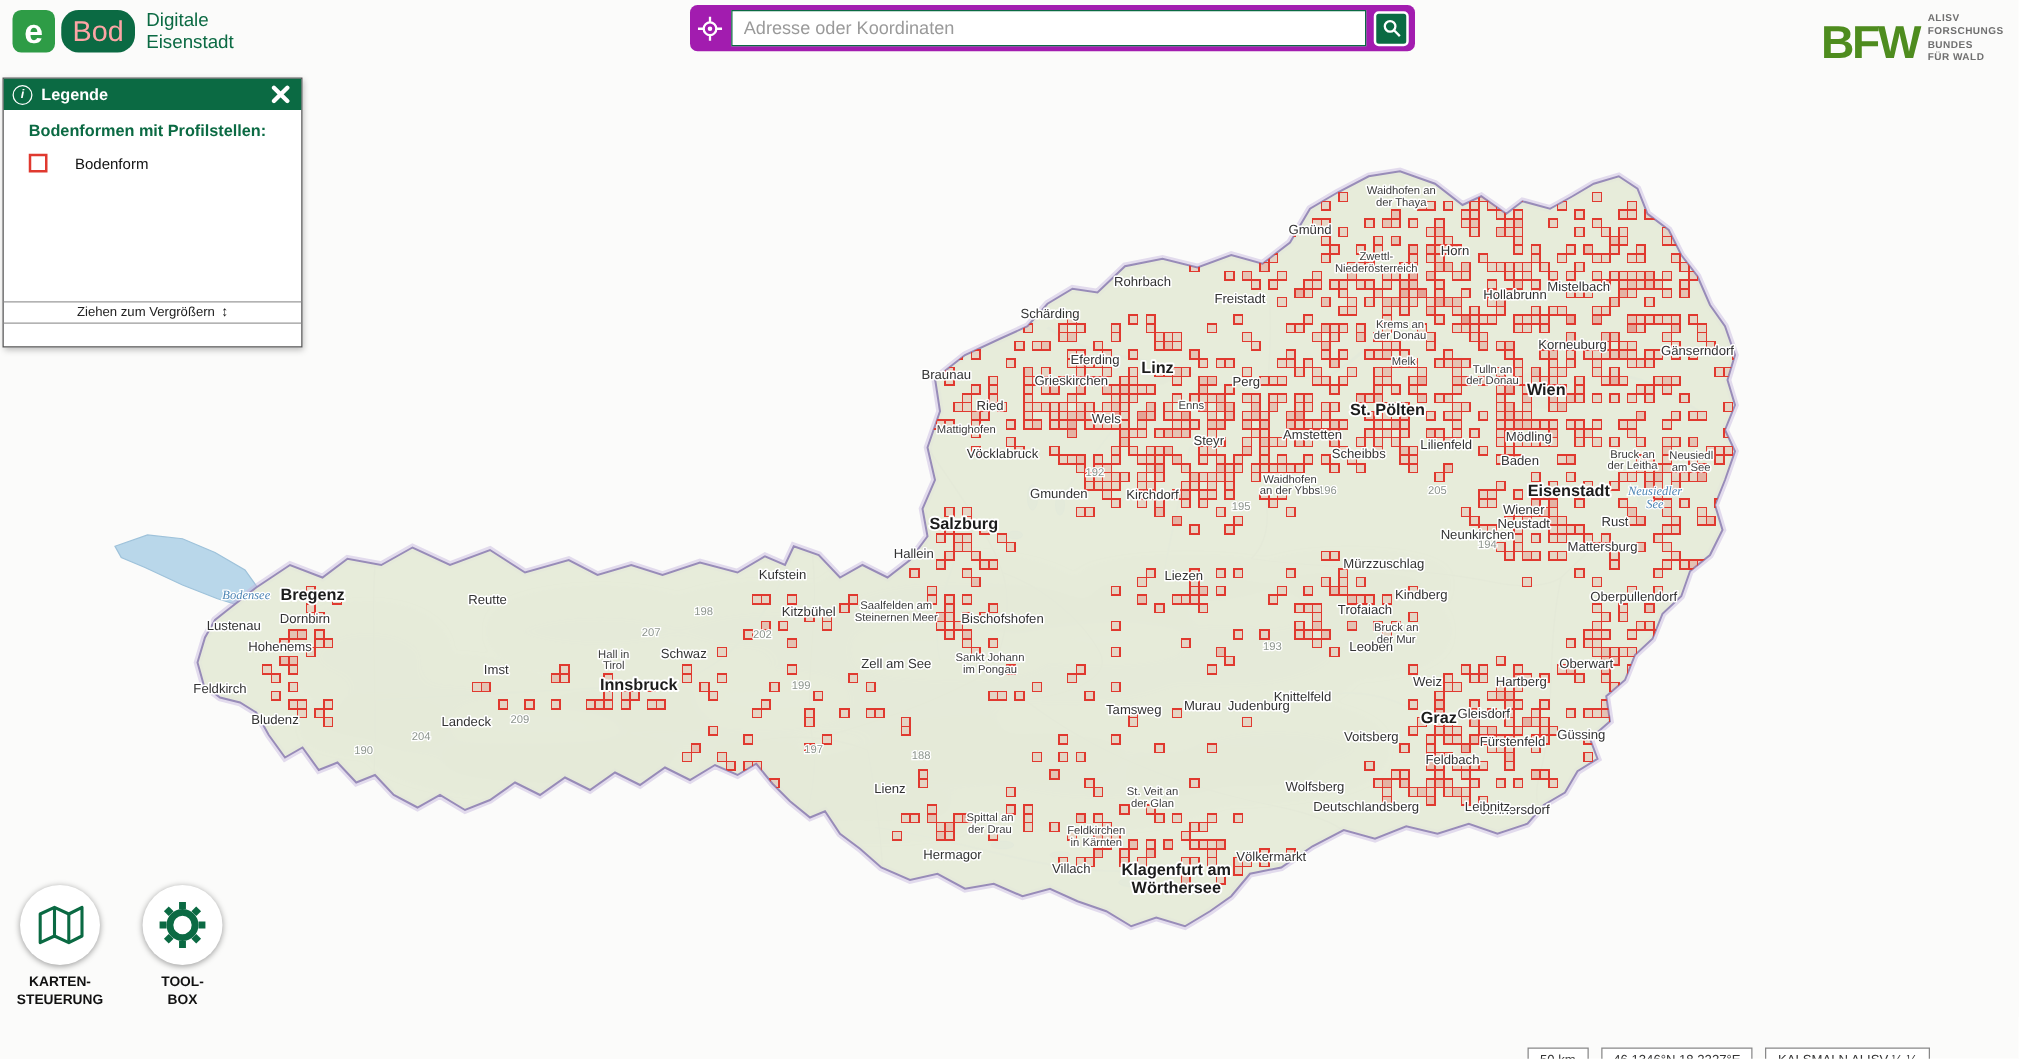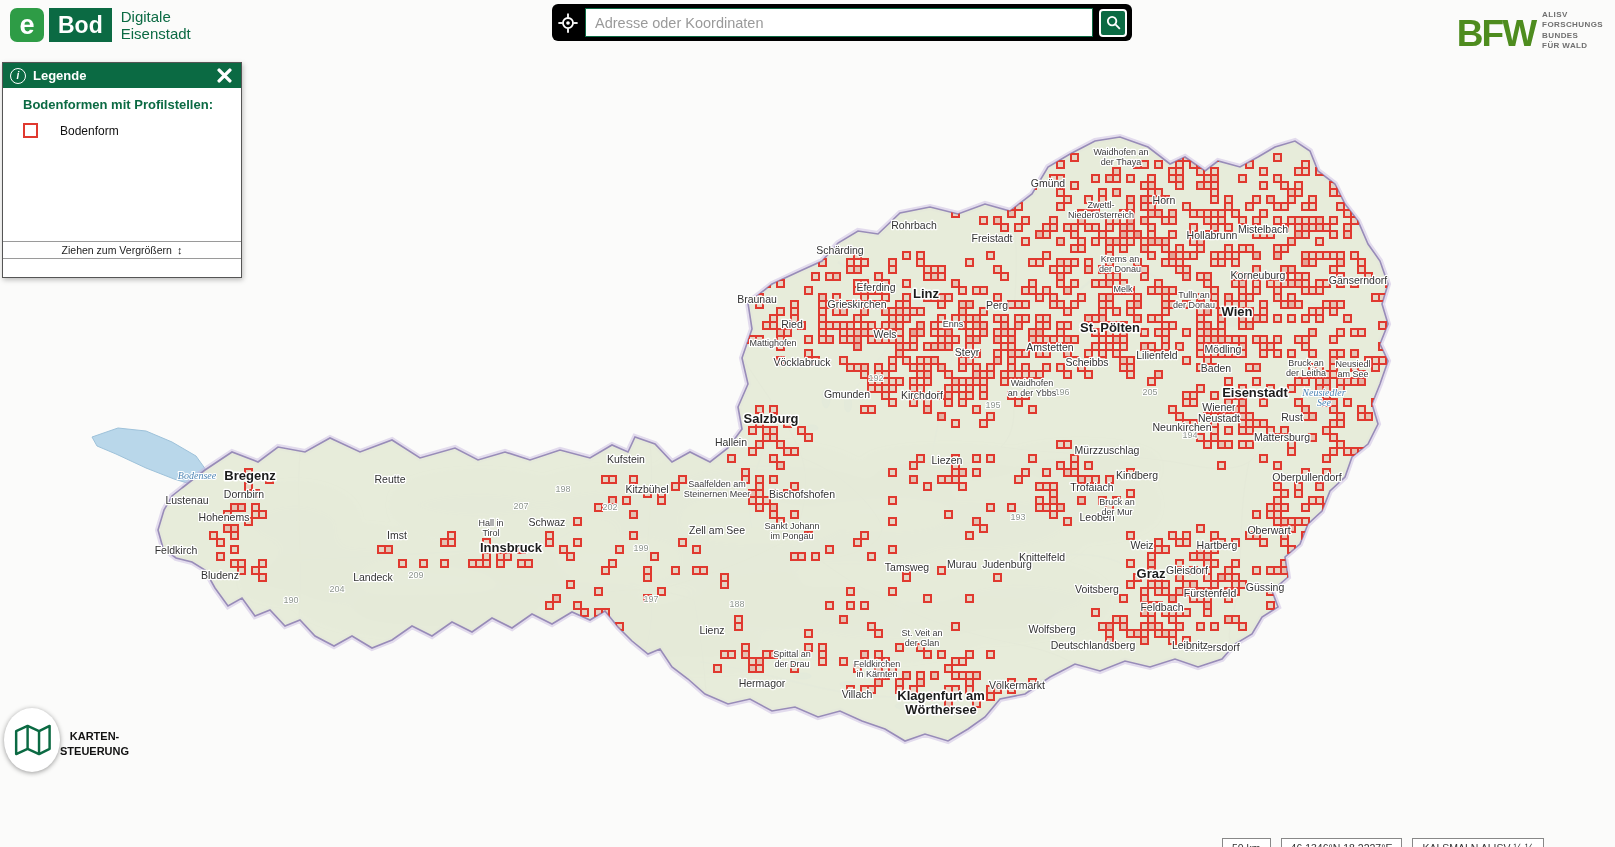--- a/index.html
+++ b/index.html
@@ -18,25 +18,25 @@
            text-anchor:middle;paint-order:stroke;stroke:#fff;stroke-width:2.5px;stroke-linejoin:round}
   .lake-label{font-family:"Liberation Serif",serif;font-style:italic;font-size:10px;fill:#4f86b5;
            text-anchor:middle;paint-order:stroke;stroke:#fff;stroke-width:2px}
   .terrain-label{font-family:"Liberation Sans",sans-serif;font-size:9px;fill:#8d958d;
            text-anchor:middle;paint-order:stroke;stroke:#fff;stroke-width:2px}
 
   
   .logo{position:absolute;top:8px;left:10px;display:flex;align-items:center;gap:5px;cursor:pointer}
   .logo-e{width:34px;height:34px;background:#2e9c46;color:#fff;font-weight:bold;font-size:27px;
           border-radius:7px;display:flex;align-items:center;justify-content:center}
-  .logo-bod{height:34px;padding:0 9px;background:#0b6a43;color:#ffffff;font-weight:bold;font-size:23px;
-          border-radius:0;display:flex;align-items:center}
+  .logo-bod{height:34px;padding:0 9px;background:#0b6a43;color:#fca5a5;font-weight:normal;font-size:23px;
+          border-radius:14px;display:flex;align-items:center}
   .app-title{color:#0b6a43;font-weight:normal;font-size:15px;line-height:1.15;margin-left:4px}
 
-  .searchbar{position:absolute;top:4px;left:552px;width:580px;height:37px;background:#000000;
+  .searchbar{position:absolute;top:4px;left:552px;width:580px;height:37px;background:#a21caf;
           border-radius:6px;display:flex;align-items:center;box-sizing:border-box;padding:0 5px;gap:6px}
   .locate-btn{background:none;border:none;padding:0;display:flex;cursor:pointer}
   .searchbar input{flex:1;height:27px;border:1px solid #0b6a43;font-size:14.5px;padding:0 9px;
           color:#333;outline:none;font-family:"Liberation Sans",sans-serif}
   .searchbar input::placeholder{color:#9a9a9a}
   .search-btn{width:28px;height:28px;background:#0b6a43;border:2px solid #fff;border-radius:4px;
           display:flex;align-items:center;justify-content:center;cursor:pointer;padding:0;box-sizing:border-box}
 
   .bfw{position:absolute;top:6px;right:12px;display:flex;gap:7px;align-items:flex-end;cursor:pointer}
   .bfw-acronym{font-size:37px;font-weight:bold;color:#4e8c1e;letter-spacing:-2px;line-height:.95}
@@ -54,21 +54,21 @@
   .legend-body{padding:9px 20px 4px;height:140px;box-sizing:content-box}
   .legend-heading{color:#0b6a43;font-weight:bold;font-size:13px;margin:0 0 11px}
   .legend-item{display:flex;align-items:center;gap:22px;font-size:12px;color:#111}
   .legend-swatch{width:11px;height:11px;border:2px solid #e0392f;background:#fff;flex:none}
   .legend-footer{border-top:1px solid #9a9a9a;border-bottom:1px solid #9a9a9a;margin-bottom:18px;height:16px;
           display:flex;align-items:center;justify-content:center;gap:5px;font-size:10.5px;color:#222;cursor:ns-resize}
   .resize-glyph{font-size:11px}
 
   
   .map-controls{position:absolute;left:4px;top:708px;display:flex;gap:10px}
-  .control{display:flex;flex-direction:row;align-items:center;width:88px}
+  .control{display:flex;flex-direction:column;align-items:center;width:88px}
   .control-circle{width:64px;height:64px;border-radius:50%;background:#fff;border:none;
           box-shadow:0 1px 5px rgba(0,0,0,.4);display:flex;align-items:center;justify-content:center;cursor:pointer}
   .control-label{margin-top:7px;font-size:11px;font-weight:bold;color:#111;text-align:center;line-height:1.3}
 
   
   .statusbar{position:absolute;left:1222px;bottom:-11px;display:flex;gap:10px;align-items:flex-start}
   .status-box{background:rgba(255,255,255,.92);border:1px solid #888;font-size:10.5px;color:#333;
           padding:3px 9px;white-space:nowrap}
 </style>
 </head>
@@ -1944,19 +1944,42 @@
           <line x1="20" y1="9" x2="20" y2="35"></line>
             <line x1="33" y1="15" x2="33" y2="41"></line>
         </svg>
       </span>
     </button>
     <div class="control-label">
       <div>KARTEN-</div>
       <div>STEUERUNG</div>
     </div>
   </div>
+  <div class="control">
+    <button class="control-circle">
+      <span style="display:flex">
+        <svg width="44" height="44" viewBox="0 0 48 48" fill="none" stroke="#0b6a43">
+          <circle cx="24" cy="24" r="11" stroke-width="6"></circle>
+          <g stroke-width="6">
+            <line x1="38" y1="24" x2="44" y2="24"></line>
+              <line x1="33.9" y1="33.9" x2="38.1" y2="38.1"></line>
+            <line x1="24" y1="38" x2="24" y2="44"></line>
+              <line x1="14.1" y1="33.9" x2="9.9" y2="38.1"></line>
+            <line x1="10" y1="24" x2="4" y2="24"></line>
+              <line x1="14.1" y1="14.1" x2="9.9" y2="9.9"></line>
+            <line x1="24" y1="10" x2="24" y2="4"></line>
+              <line x1="33.9" y1="14.1" x2="38.1" y2="9.9"></line>
+          </g>
+        </svg>
+      </span>
+    </button>
+    <div class="control-label">
+      <div>TOOL-</div>
+      <div>BOX</div>
+    </div>
+  </div>
 </div>
 
 <div class="statusbar">
   <div class="status-box">50 km</div>
   <div class="status-box">46.1346°N 18.2227°E</div>
   <div class="status-box">KALSMALN ALISV ¼ ¼</div>
 </div>
 
 </body></html>

